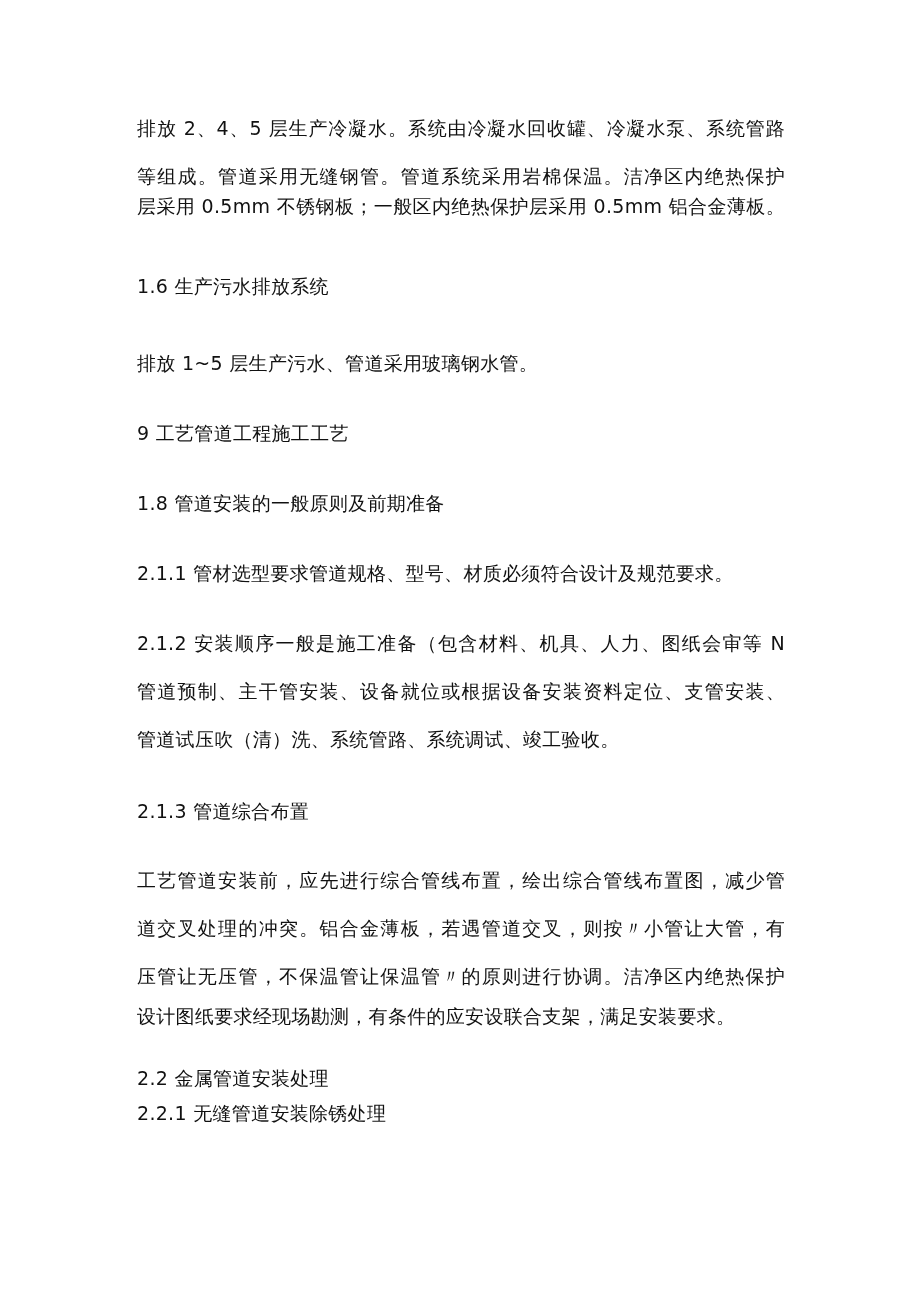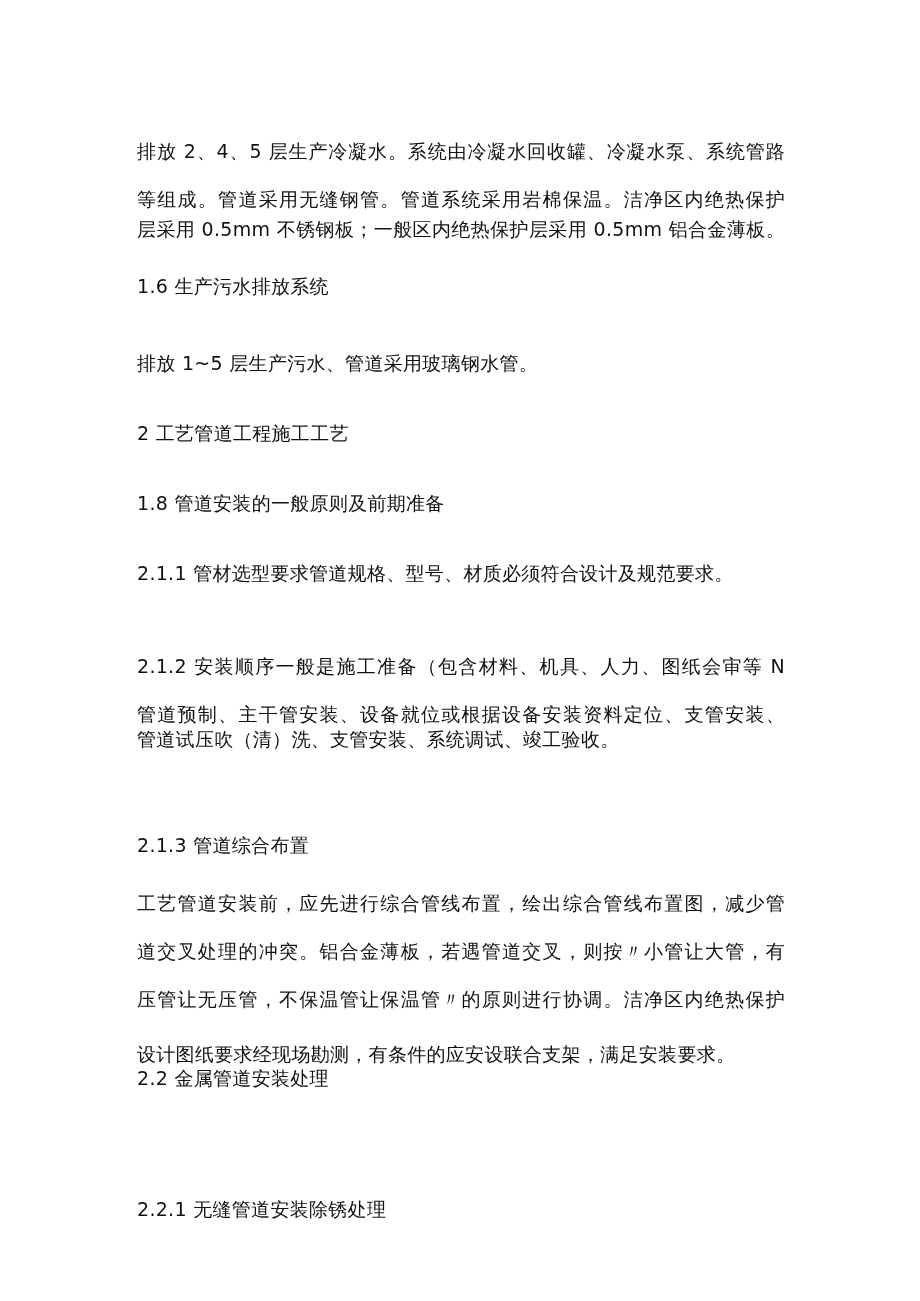--- a/index.html
+++ b/index.html
@@ -1,46 +1,46 @@
 <!DOCTYPE html>
 <html><head>
 <meta charset="utf-8">
 <style>
   html, body { margin: 0; padding: 0; background: #ffffff; }
   body { width: 920px; height: 1301px; position: relative; overflow: hidden;
          font-family: "DejaVu Sans", "Liberation Sans", sans-serif; color: #111111; }
   .line { position: absolute; left: 137px; font-size: 19px; line-height: 24px;
           white-space: nowrap; letter-spacing: 0.3px; }
-  .just { width: 648px; text-align-last: justify; text-align: justify; margin-top: 23px; }
+  .just { width: 648px; text-align-last: justify; text-align: justify; }
 </style>
 </head>
 <body>
 
 <div>
   <div class="line just" style="top:116px">排放 2、4、5 层生产冷凝水。系统由冷凝水回收罐、冷凝水泵、系统管路</div>
   <div class="line just" style="top:164px">等组成。管道采用无缝钢管。管道系统采用岩棉保温。洁净区内绝热保护</div>
   <div class="line just" style="top:194px">层采用 0.5mm 不锈钢板；一般区内绝热保护层采用 0.5mm 铝合金薄板。</div>
 
   <div class="line" style="top:274px">1.6  生产污水排放系统</div>
 
   <div class="line" style="top:351px">排放 1~5 层生产污水、管道采用玻璃钢水管。</div>
 
-  <div class="line" style="top:421px">2 工艺管道工程施工工艺</div>
+  <div class="line" style="top:421px">9 工艺管道工程施工工艺</div>
 
   <div class="line" style="top:491px">1.8  管道安装的一般原则及前期准备</div>
 
   <div class="line" style="top:561px">2.1.1  管材选型要求管道规格、型号、材质必须符合设计及规范要求。</div>
 
   <div class="line just" style="top:631px">2.1.2  安装顺序一般是施工准备（包含材料、机具、人力、图纸会审等 N</div>
   <div class="line just" style="top:679px">管道预制、主干管安装、设备就位或根据设备安装资料定位、支管安装、</div>
-  <div class="line" style="top:727px">管道试压吹（清）洗、支管安装、系统调试、竣工验收。</div>
+  <div class="line" style="top:727px">管道试压吹（清）洗、系统管路、系统调试、竣工验收。</div>
 
-  <div class="line" style="top:833px">2.1.3  管道综合布置</div>
+  <div class="line" style="top:799px">2.1.3  管道综合布置</div>
 
   <div class="line just" style="top:868px">工艺管道安装前，应先进行综合管线布置，绘出综合管线布置图，减少管</div>
   <div class="line just" style="top:916px">道交叉处理的冲突。铝合金薄板，若遇管道交叉，则按〃小管让大管，有</div>
   <div class="line just" style="top:964px">压管让无压管，不保温管让保温管〃的原则进行协调。洁净区内绝热保护</div>
-  <div class="line" style="top:1042px">设计图纸要求经现场勘测，有条件的应安设联合支架，满足安装要求。</div>
+  <div class="line" style="top:1004px">设计图纸要求经现场勘测，有条件的应安设联合支架，满足安装要求。</div>
 
   <div class="line" style="top:1066px">2.2  金属管道安装处理</div>
 
-  <div class="line" style="top:1197px">2.2.1  无缝管道安装除锈处理</div>
+  <div class="line" style="top:1101px">2.2.1  无缝管道安装除锈处理</div>
 </div>
 
 </body></html>

